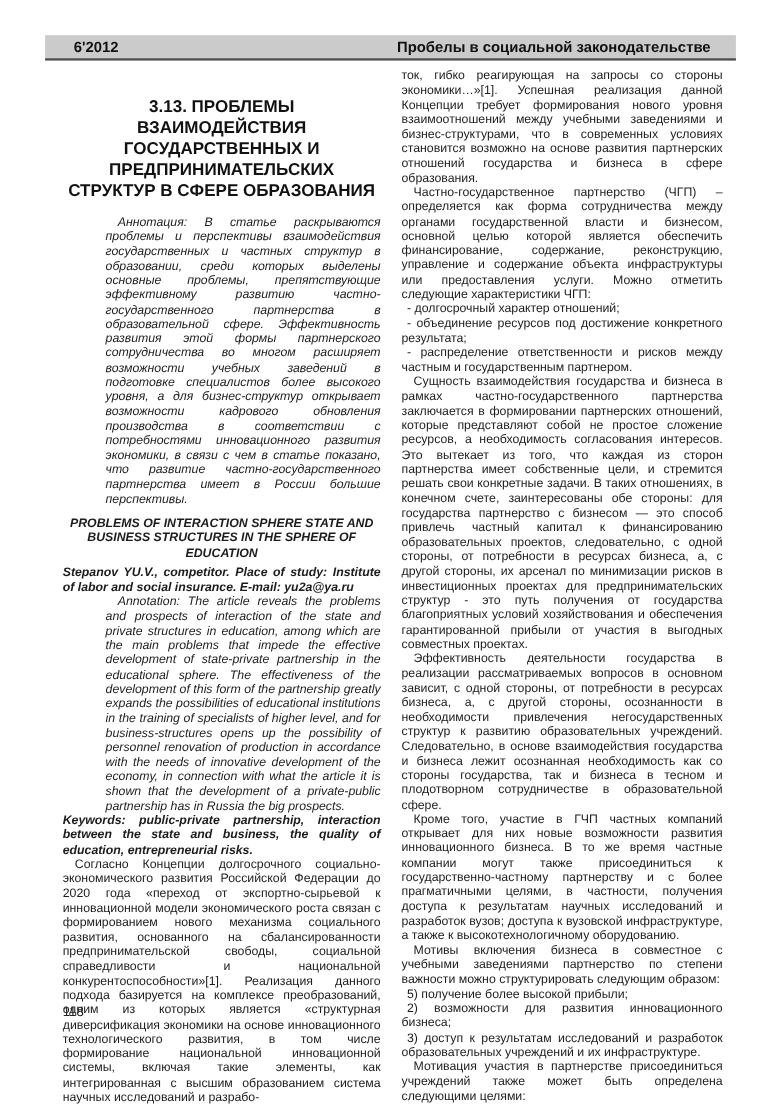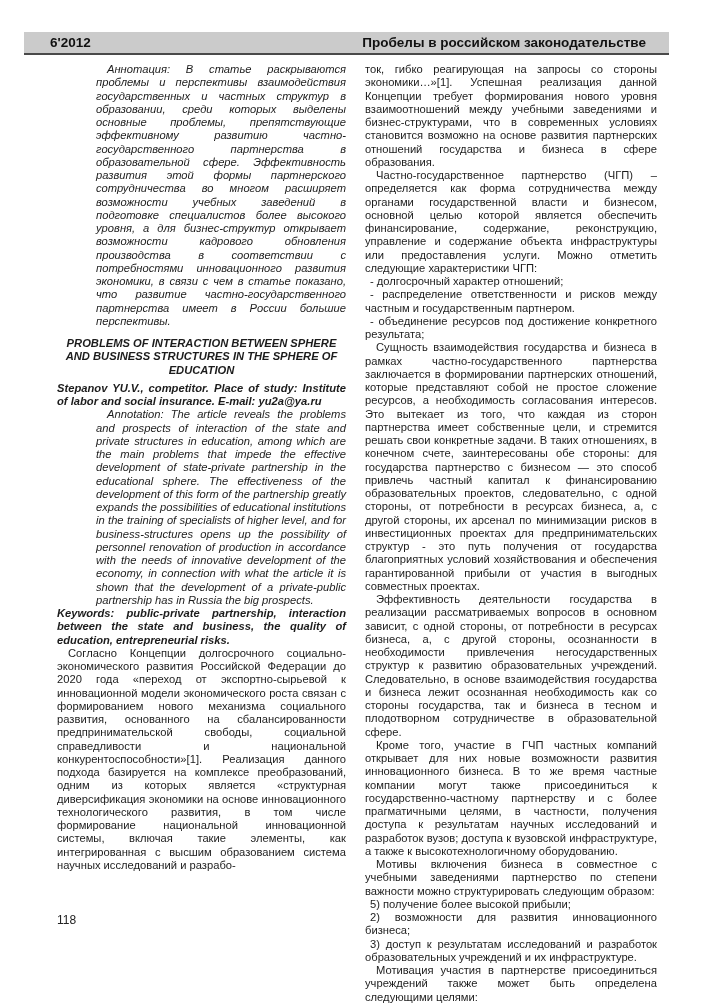--- a/index.html
+++ b/index.html
@@ -8,21 +8,21 @@
     background: #ffffff;
     font-family: "Liberation Sans", "DejaVu Sans", sans-serif;
     color: #1c1c1c;
     position: relative;
     overflow: hidden;
   }
   .page { position: relative; width: 709px; height: 1004px; }
 
   
   .header-band {
-    position: absolute; top: 32px; left: 24px; right: 40px; height: 21px;
+    position: absolute; top: 32px; left: 41px; right: 40px; height: 21px;
     background: var(--band, #cbcbcb);
     border-bottom: 2px solid var(--band-border, #4a4a4a);
     display: flex; align-items: center; justify-content: space-between;
     font-weight: 700; font-size: 13.5px;
     color: #111;
   }
   .header-band .issue { padding-left: 26px; }
   .header-band .journal { padding-right: 23px; }
 
   
@@ -65,38 +65,39 @@
     font-size: 12px; color: #222;
   }
 </style>
 </head>
 <body>
 
 <div class="page">
 
   <div class="header-band">
     <span class="issue">6'2012</span>
-    <span class="journal">Пробелы в российском законодательстве</span>
+    <span class="journal">Пробелы в социальной законодательстве</span>
   </div>
 
   <div class="columns">
     <div class="col col-left">
+        <p class="blk title">3.13. ПРОБЛЕМЫ ВЗАИМОДЕЙСТВИЯ ГОСУДАРСТВЕННЫХ И ПРЕДПРИНИМАТЕЛЬСКИХ СТРУКТУР В СФЕРЕ ОБРАЗОВАНИЯ</p>
         <p class="blk abstract">Аннотация: В статье раскрываются проблемы и перспективы взаимодействия государственных и частных структур в образовании, среди которых выделены основные проблемы, препятствующие эффективному развитию частно-государственного партнерства в образовательной сфере. Эффективность развития этой формы партнерского сотрудничества во многом расширяет возможности учебных заведений в подготовке специалистов более высокого уровня, а для бизнес-структур открывает возможности кадрового обновления производства в соответствии с потребностями инновационного развития экономики, в связи с чем в статье показано, что развитие частно-государственного партнерства имеет в России большие перспективы.</p>
-        <p class="blk heading">PROBLEMS OF INTERACTION BETWEEN SPHERE AND BUSINESS STRUCTURES IN THE SPHERE OF EDUCATION</p>
+        <p class="blk heading">PROBLEMS OF INTERACTION SPHERE STATE AND BUSINESS STRUCTURES IN THE SPHERE OF EDUCATION</p>
         <p class="blk author">Stepanov YU.V., competitor. Place of study: Institute of labor and social insurance. E-mail: yu2a@ya.ru</p>
         <p class="blk abstract">Annotation: The article reveals the problems and prospects of interaction of the state and private structures in education, among which are the main problems that impede the effective development of state-private partnership in the educational sphere. The effectiveness of the development of this form of the partnership greatly expands the possibilities of educational institutions in the training of specialists of higher level, and for business-structures opens up the possibility of personnel renovation of production in accordance with the needs of innovative development of the economy, in connection with what the article it is shown that the development of a private-public partnership has in Russia the big prospects.</p>
         <p class="blk keywords-flush">Keywords: public-private partnership, interaction between the state and business, the quality of education, entrepreneurial risks.</p>
         <p class="blk body">Согласно Концепции долгосрочного социально-экономического развития Российской Федерации до 2020 года «переход от экспортно-сырьевой к инновационной модели экономического роста связан с формированием нового механизма социального развития, основанного на сбалансированности предпринимательской свободы, социальной справедливости и национальной конкурентоспособности»[1]. Реализация данного подхода базируется на комплексе преобразований, одним из которых является «структурная диверсификация экономики на основе инновационного технологического развития, в том числе формирование национальной инновационной системы, включая такие элементы, как интегрированная с высшим образованием система научных исследований и разрабо-</p>
       </div>
     <div class="col col-right">
         <p class="blk body-flow">ток, гибко реагирующая на запросы со стороны экономики…»[1]. Успешная реализация данной Концепции требует формирования нового уровня взаимоотношений между учебными заведениями и бизнес-структурами, что в современных условиях становится возможно на основе развития партнерских отношений государства и бизнеса в сфере образования.</p>
         <p class="blk body">Частно-государственное партнерство (ЧГП) – определяется как форма сотрудничества между органами государственной власти и бизнесом, основной целью которой является обеспечить финансирование, содержание, реконструкцию, управление и содержание объекта инфраструктуры или предоставления услуги. Можно отметить следующие характеристики ЧГП:</p>
         <p class="blk item">- долгосрочный характер отношений;</p>
+        <p class="blk item">- объединение ресурсов под достижение конкретного результата;</p>
         <p class="blk item">- распределение ответственности и рисков между частным и государственным партнером.</p>
-        <p class="blk item">- объединение ресурсов под достижение конкретного результата;</p>
         <p class="blk body">Сущность взаимодействия государства и бизнеса в рамках частно-государственного партнерства заключается в формировании партнерских отношений, которые представляют собой не простое сложение ресурсов, а необходимость согласования интересов. Это вытекает из того, что каждая из сторон партнерства имеет собственные цели, и стремится решать свои конкретные задачи. В таких отношениях, в конечном счете, заинтересованы обе стороны: для государства партнерство с бизнесом — это способ привлечь частный капитал к финансированию образовательных проектов, следовательно, с одной стороны, от потребности в ресурсах бизнеса, а, с другой стороны, их арсенал по минимизации рисков в инвестиционных проектах для предпринимательских структур - это путь получения от государства благоприятных условий хозяйствования и обеспечения гарантированной прибыли от участия в выгодных совместных проектах.</p>
         <p class="blk body">Эффективность деятельности государства в реализации рассматриваемых вопросов в основном зависит, с одной стороны, от потребности в ресурсах бизнеса, а, с другой стороны, осознанности в необходимости привлечения негосударственных структур к развитию образовательных учреждений. Следовательно, в основе взаимодействия государства и бизнеса лежит осознанная необходимость как со стороны государства, так и бизнеса в тесном и плодотворном сотрудничестве в образовательной сфере.</p>
         <p class="blk body">Кроме того, участие в ГЧП частных компаний открывает для них новые возможности развития инновационного бизнеса. В то же время частные компании могут также присоединиться к государственно-частному партнерству и с более прагматичными целями, в частности, получения доступа к результатам научных исследований и разработок вузов; доступа к вузовской инфраструктуре, а также к высокотехнологичному оборудованию.</p>
         <p class="blk body">Мотивы включения бизнеса в совместное с учебными заведениями партнерство по степени важности можно структурировать следующим образом:</p>
         <p class="blk item">5) получение более высокой прибыли;</p>
         <p class="blk item">2) возможности для развития инновационного бизнеса;</p>
         <p class="blk item">3) доступ к результатам исследований и разработок образовательных учреждений и их инфраструктуре.</p>
         <p class="blk body">Мотивация участия в партнерстве присоединиться учреждений также может быть определена следующими целями:</p>
         <p class="blk item">1) развитие материально-технической базы вузов;</p>
       </div>

